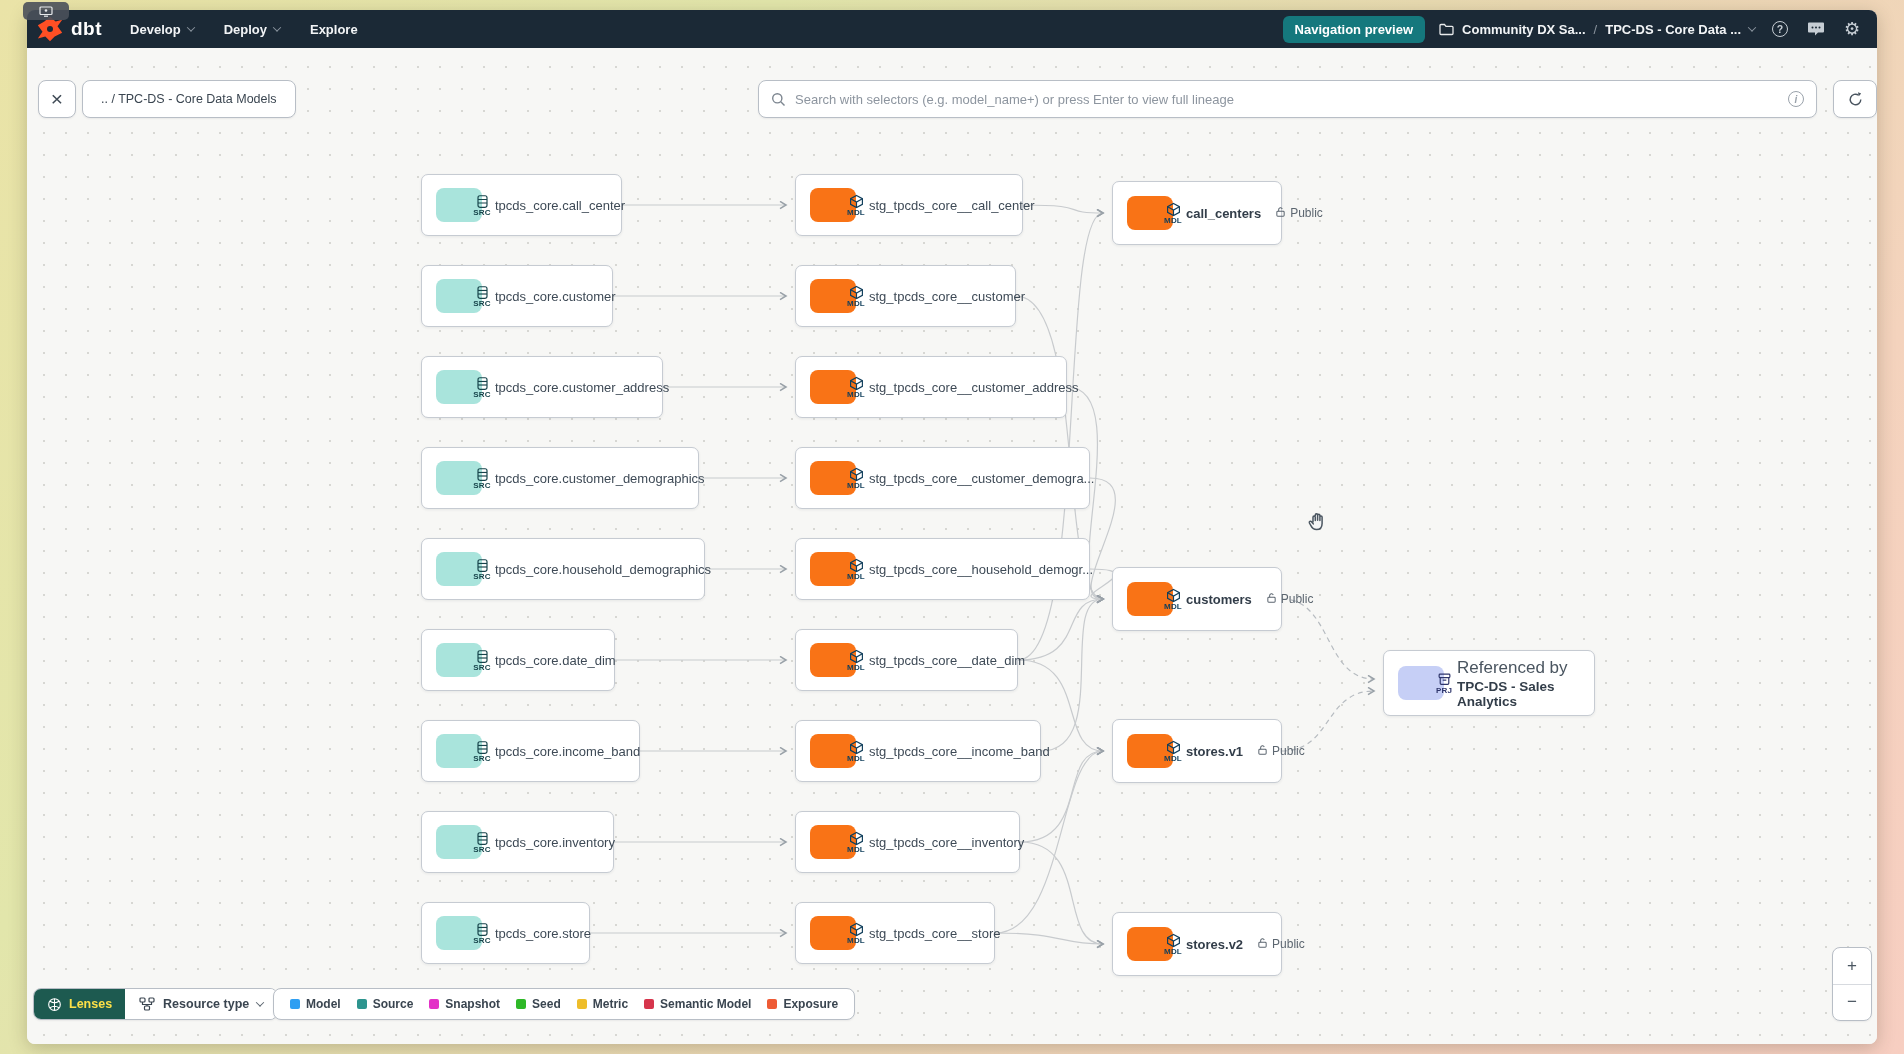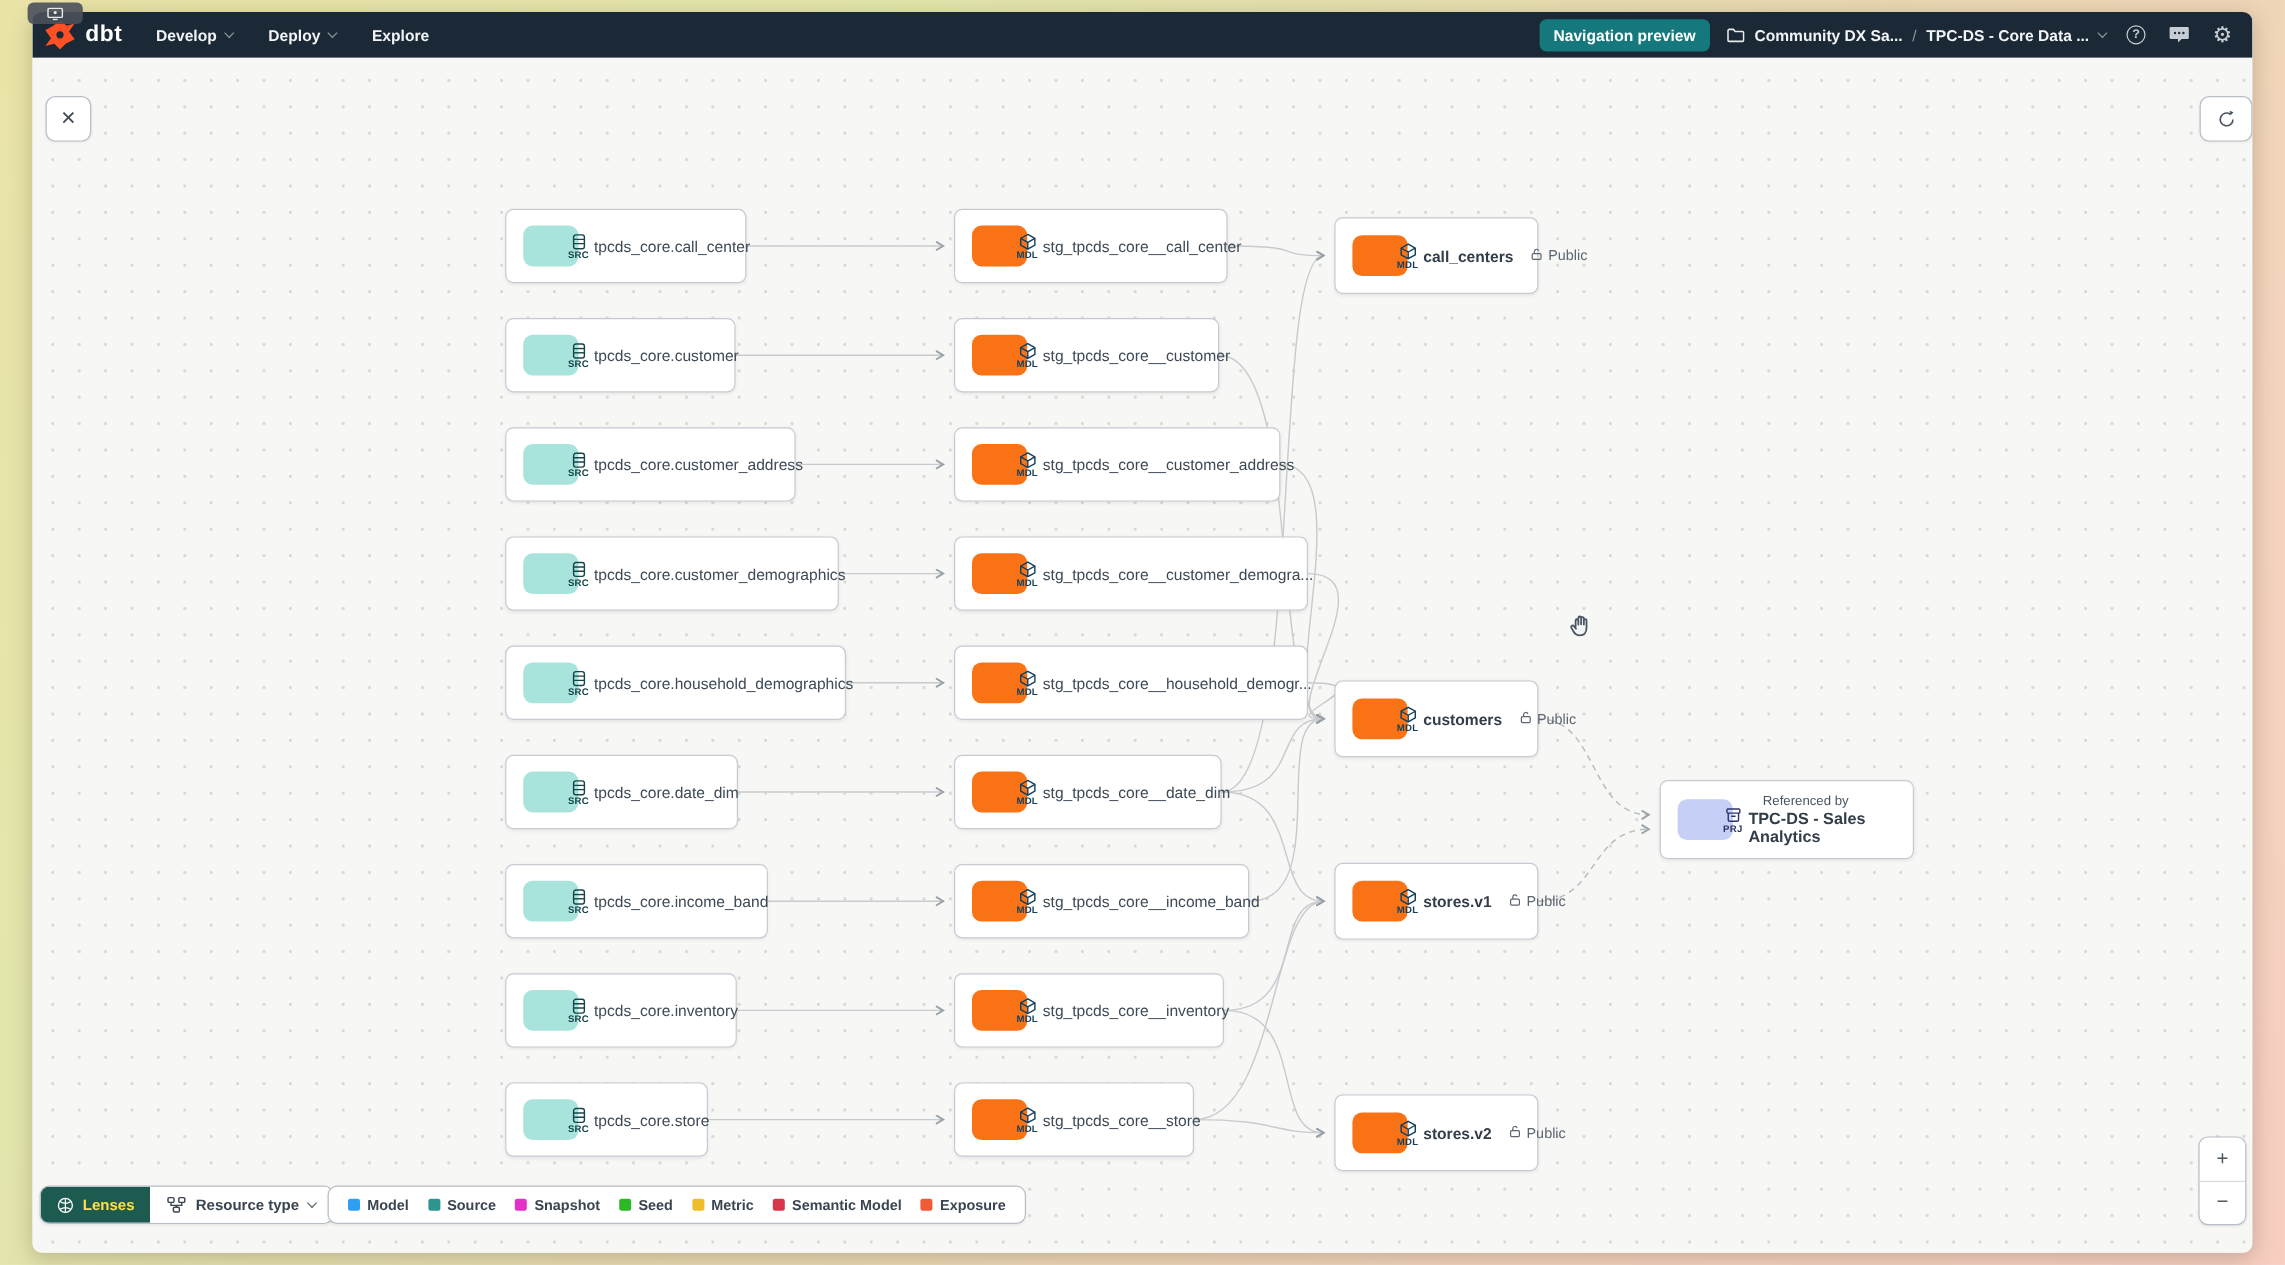--- a/index.html
+++ b/index.html
@@ -60,21 +60,21 @@
   .node-icon { width:34px; height:34px; border-radius:8px; flex:0 0 auto;
     display:flex; flex-direction:column; align-items:center; justify-content:center; gap:0px;padding-left:46px; }
   .node-icon .badge { font-size:8px; font-weight:700; letter-spacing:.2px; margin-top:-1px; }
   .icon-src { background:#a9e4dc; } .icon-src .badge{ color:#17444b; }
   .icon-mdl { background:#f97316; } .icon-mdl .badge{ color:#113f5c; }
   .icon-prj { background:#c6cff6; } .icon-prj .badge{ color:#2e356b; }
   .node-label { font-size:13px; color:#3e4a56; white-space:nowrap; }
   .pub-text { display:flex; gap:14px; }
   .pub-title { font-size:13px; color:#323d49; font-weight:600; }
   .pub-access { display:flex; align-items:center; gap:4px; font-size:12px; color:#5c6670; }
-  .prj-sub { font-size:11px; color:#4a5560;margin-left:12px; }
+  .prj-sub { font-size:17px; color:#4a5560; }
   .prj-title { font-size:13.5px; color:#323d49; font-weight:600; margin-top:1px; }
   
   .footer-pill { position:absolute; left:6px; top:940px; height:32px; display:flex;
     border:1px solid #b8bec6; border-radius:8px; overflow:hidden; background:#fff;
     box-shadow:0 1px 2px rgba(16,24,40,.06); }
   .lenses-seg { background:#1d5a50; color:#fde047; display:flex; align-items:center; gap:7px;
     padding:0 13px; font-size:12.5px; font-weight:700; cursor:pointer; }
   .res-seg { display:flex; align-items:center; gap:8px; padding:0 14px; font-size:12.5px;
     color:#3a4550; font-weight:600; cursor:pointer; background:#fff; }
   .res-seg .chev { border-color:#5c6670; }
@@ -183,20 +183,29 @@
         <path d="M 968 885 C 1038 885, 1031 703, 1076 703" fill="none" stroke="#c8cbce" stroke-width="1.2" marker-end="url(#arw)"></path>
         <path d="M 993 794 C 1063 794, 1031 896, 1076 896" fill="none" stroke="#c8cbce" stroke-width="1.2" marker-end="url(#arw)"></path>
         <path d="M 968 885 C 1038 885, 1031 896, 1076 896" fill="none" stroke="#c8cbce" stroke-width="1.2" marker-end="url(#arw)"></path>
         <path d="M 1255 551 C 1305 551, 1297 631, 1347 631" fill="none" stroke="#b6bbc0" stroke-width="1.2" stroke-dasharray="5 4" marker-end="url(#arw)"></path>
         <path d="M 1255 703 C 1305 703, 1297 643, 1347 643" fill="none" stroke="#b6bbc0" stroke-width="1.2" stroke-dasharray="5 4" marker-end="url(#arw)"></path>
       </svg>
 
     <div class="tool-btn close-btn">
         <span>×</span>
       </div>
+    <div class="tool-btn crumb-pill">.. / TPC-DS - Core Data Models</div>
+    <div class="search-box">
+      <svg width="15" height="15" viewBox="0 0 15 15">
+        <circle cx="6.3" cy="6.3" r="4.6" fill="none" stroke="#7d8690" stroke-width="1.4"></circle>
+        <line x1="9.8" y1="9.8" x2="13.5" y2="13.5" stroke="#7d8690" stroke-width="1.4"></line>
+      </svg>
+      <input type="text" placeholder="Search with selectors (e.g. model_name+) or press Enter to view full lineage" style="">
+      <span class="info-ic">i</span>
+    </div>
     <div class="tool-btn refresh-btn">
       <svg width="17" height="17" viewBox="0 0 17 17">
         <path d="M13.8 8.5a5.3 5.3 0 1 1-2.2-4.3" fill="none" stroke="#4a5560" stroke-width="1.4"></path>
         <path d="M11 1.2 l3.2 1.4 -2.4 2.6 z" fill="#4a5560"></path>
       </svg>
     </div>
 
     <div id="graph-nodes">
         <div class="node" style="left: 394px; top: 126px; width: 201px; height: 62px;">
           <div class="node-icon icon-src">

